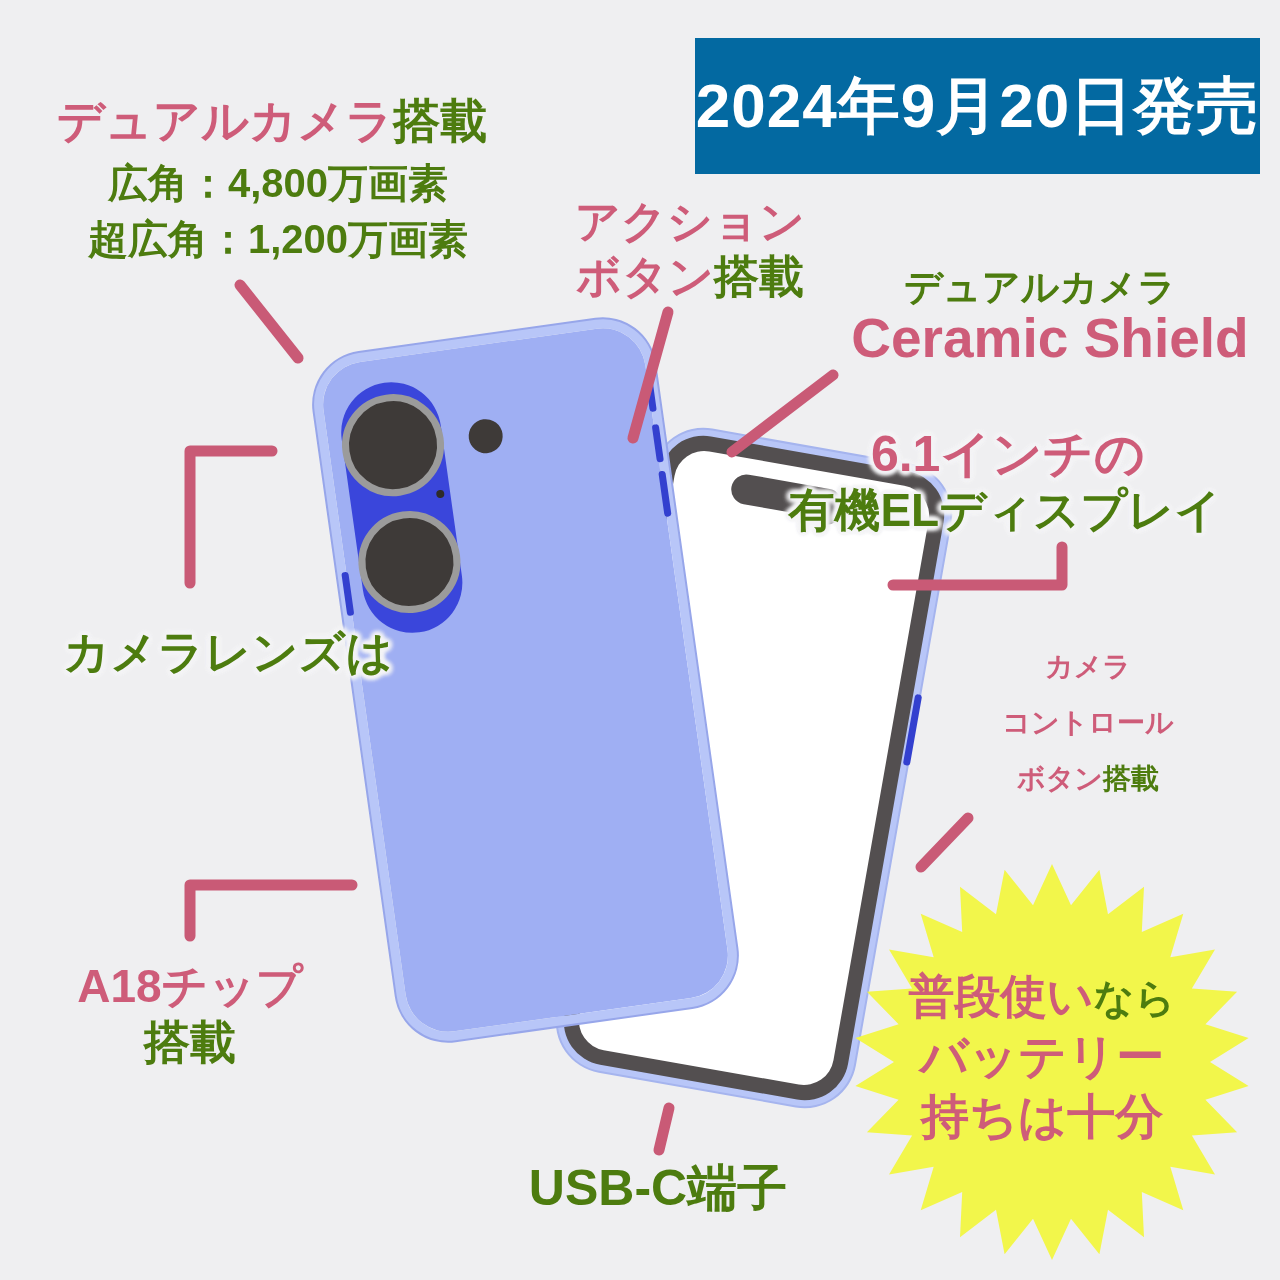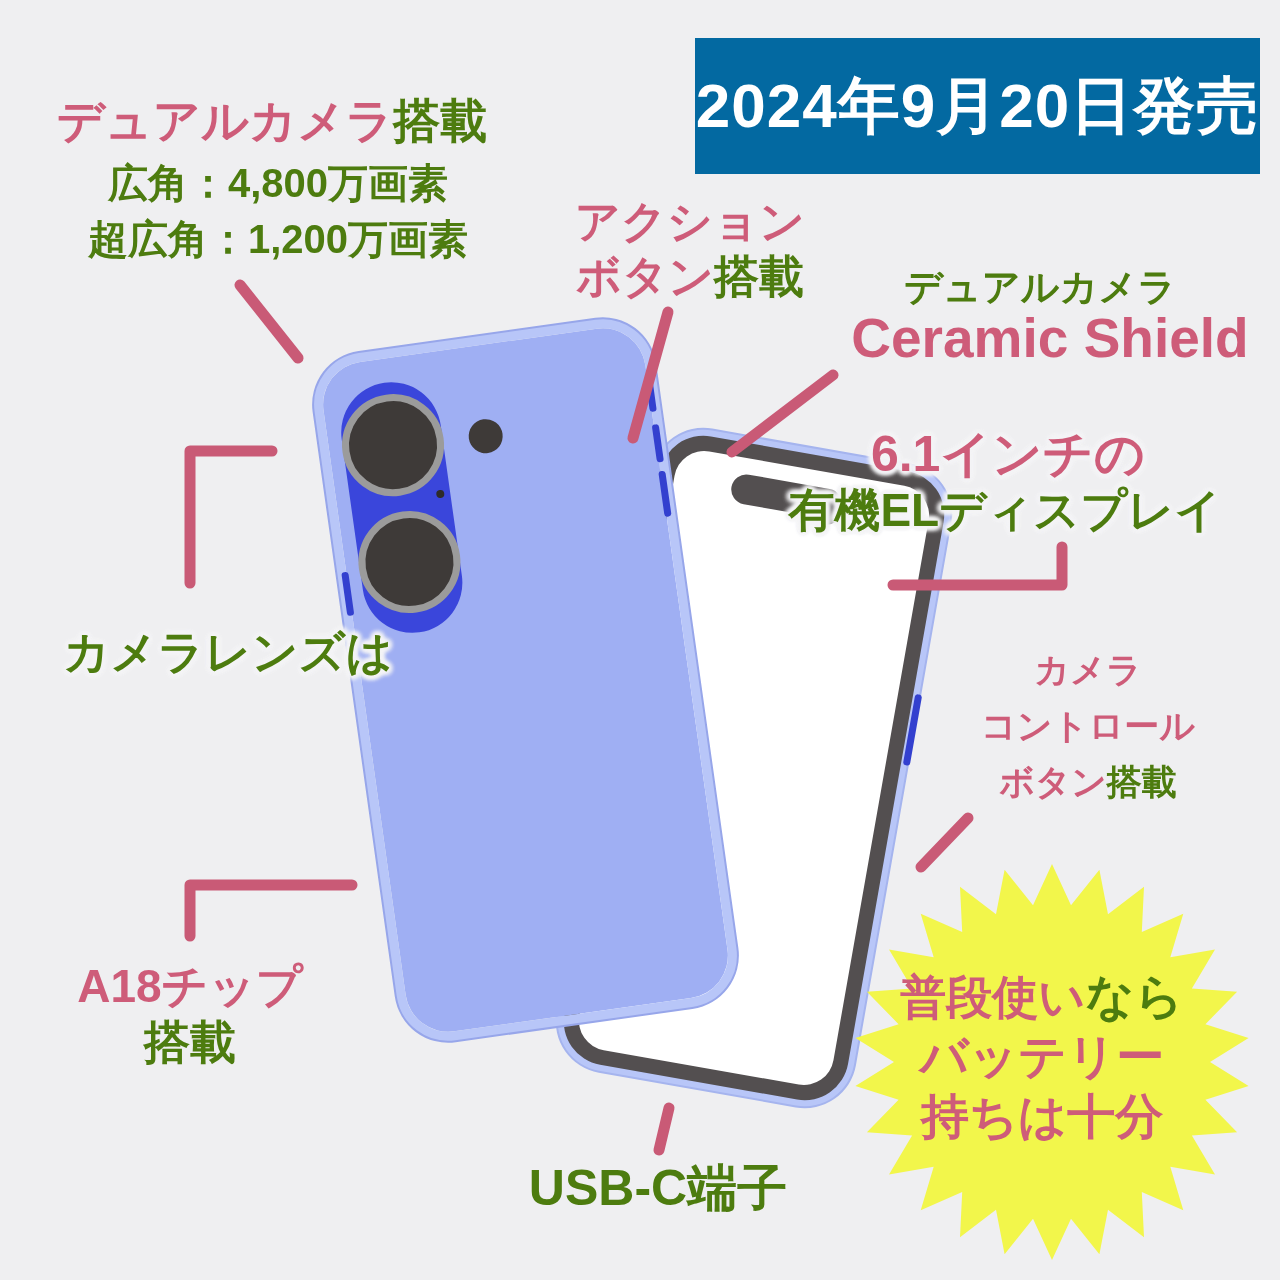--- a/index.html
+++ b/index.html
@@ -46,21 +46,21 @@
 
   
   #starburst-svg{left:0;top:0;z-index:2;}
   
   #lines-svg{left:0;top:0;z-index:4;pointer-events:none;}
   .label{z-index:5;}
 
   
   .t47{font-size:47px;} .t40{font-size:40px;} .t45{font-size:45px;}
   .t38{font-size:38px;} .t55{font-size:55px;margin-left:10px;} .t50{font-size:50px;}
-  .t46{font-size:46px;} .t42{font-size:35px;} .t48{font-size:48px;}
+  .t46{font-size:46px;} .t42{font-size:28px;} .t48{font-size:48px;}
 </style>
 </head>
 <body>
 
 <div id="canvas">
 
   <div class="abs" id="phone-front">
     <div id="phone-bezel">
       <div id="phone-screen">
         <div id="dynamic-island">
@@ -127,18 +127,18 @@
   <div class="label t42" style="left:1088px;top:764px;">
     <span class="pink">ボタン</span><span class="blue">搭載</span>
   </div>
 
   <div class="label t46 pink" style="left:190px;top:962px;">A18チップ</div>
   <div class="label t46 blue" style="left:190px;top:1018px;">搭載</div>
 
   <div class="label t50 blue" style="left:658px;top:1162px;">USB-C端子</div>
 
   <div class="label t46" style="left:1042px;top:972px;">
-    <span class="pink">普段使い</span><span class="blue" style="font-size:48px;">なら</span>
+    <span class="pink">普段使い</span><span class="blue" style="font-size:40px;">なら</span>
   </div>
   <div class="label t48 pink" style="left:1042px;top:1032px;">バッテリー</div>
   <div class="label t48 pink" style="left:1042px;top:1092px;">持ちは十分</div>
 
 </div>
 
 </body></html>

